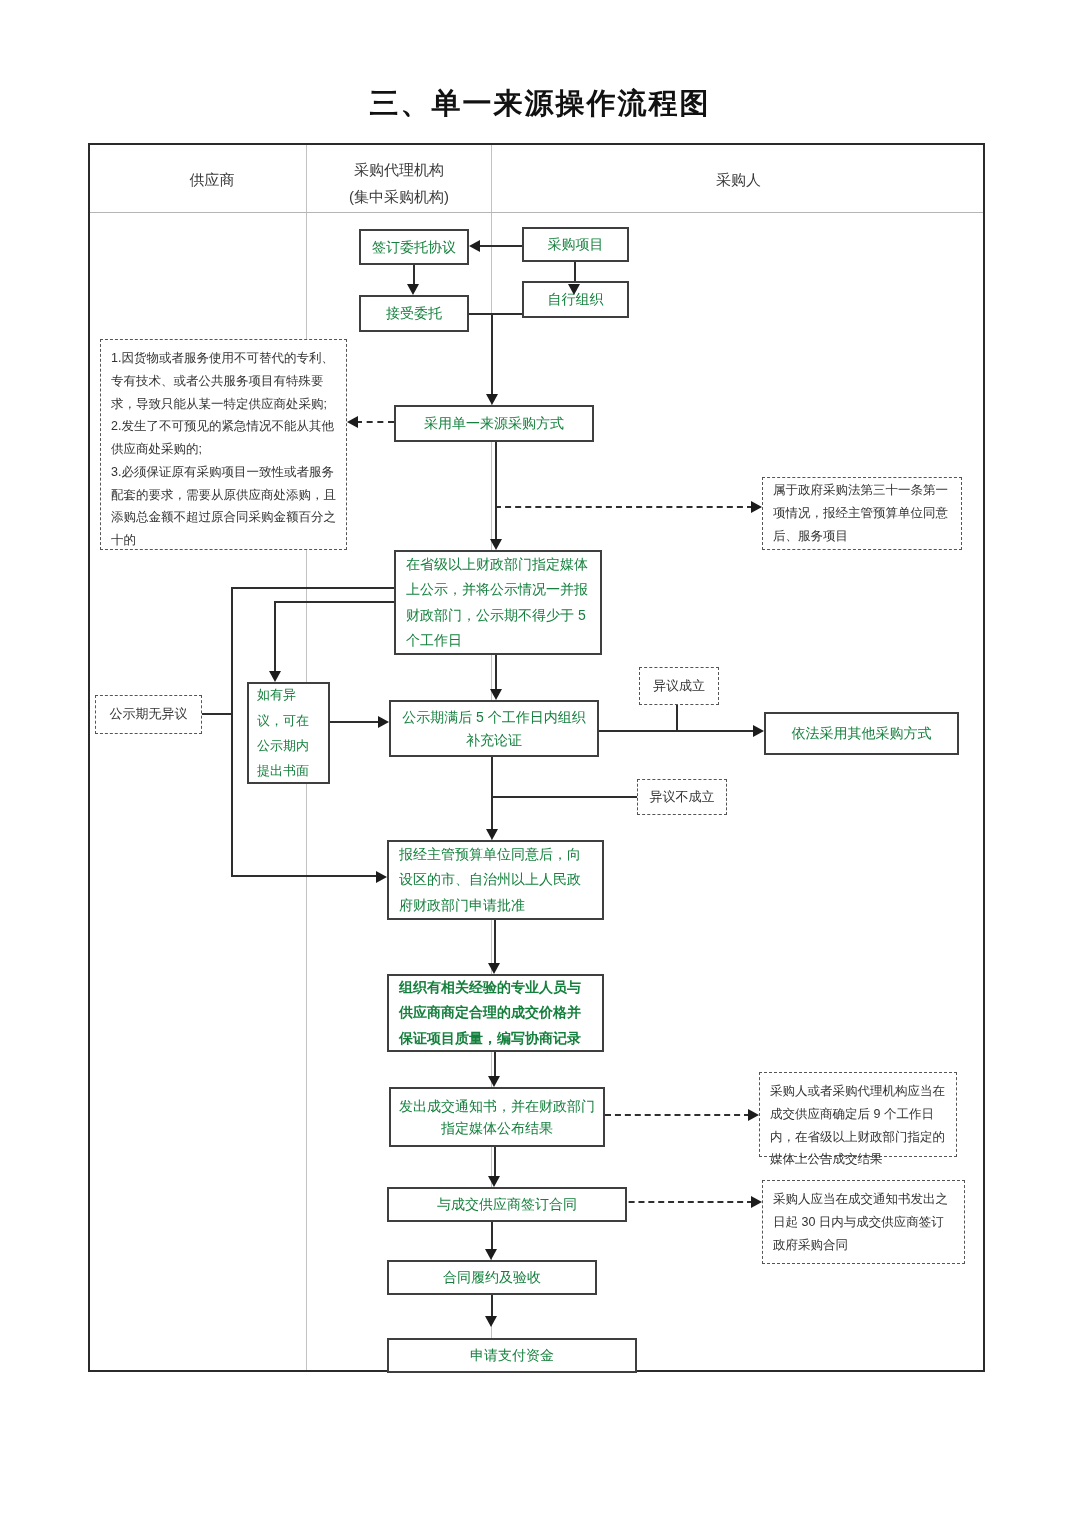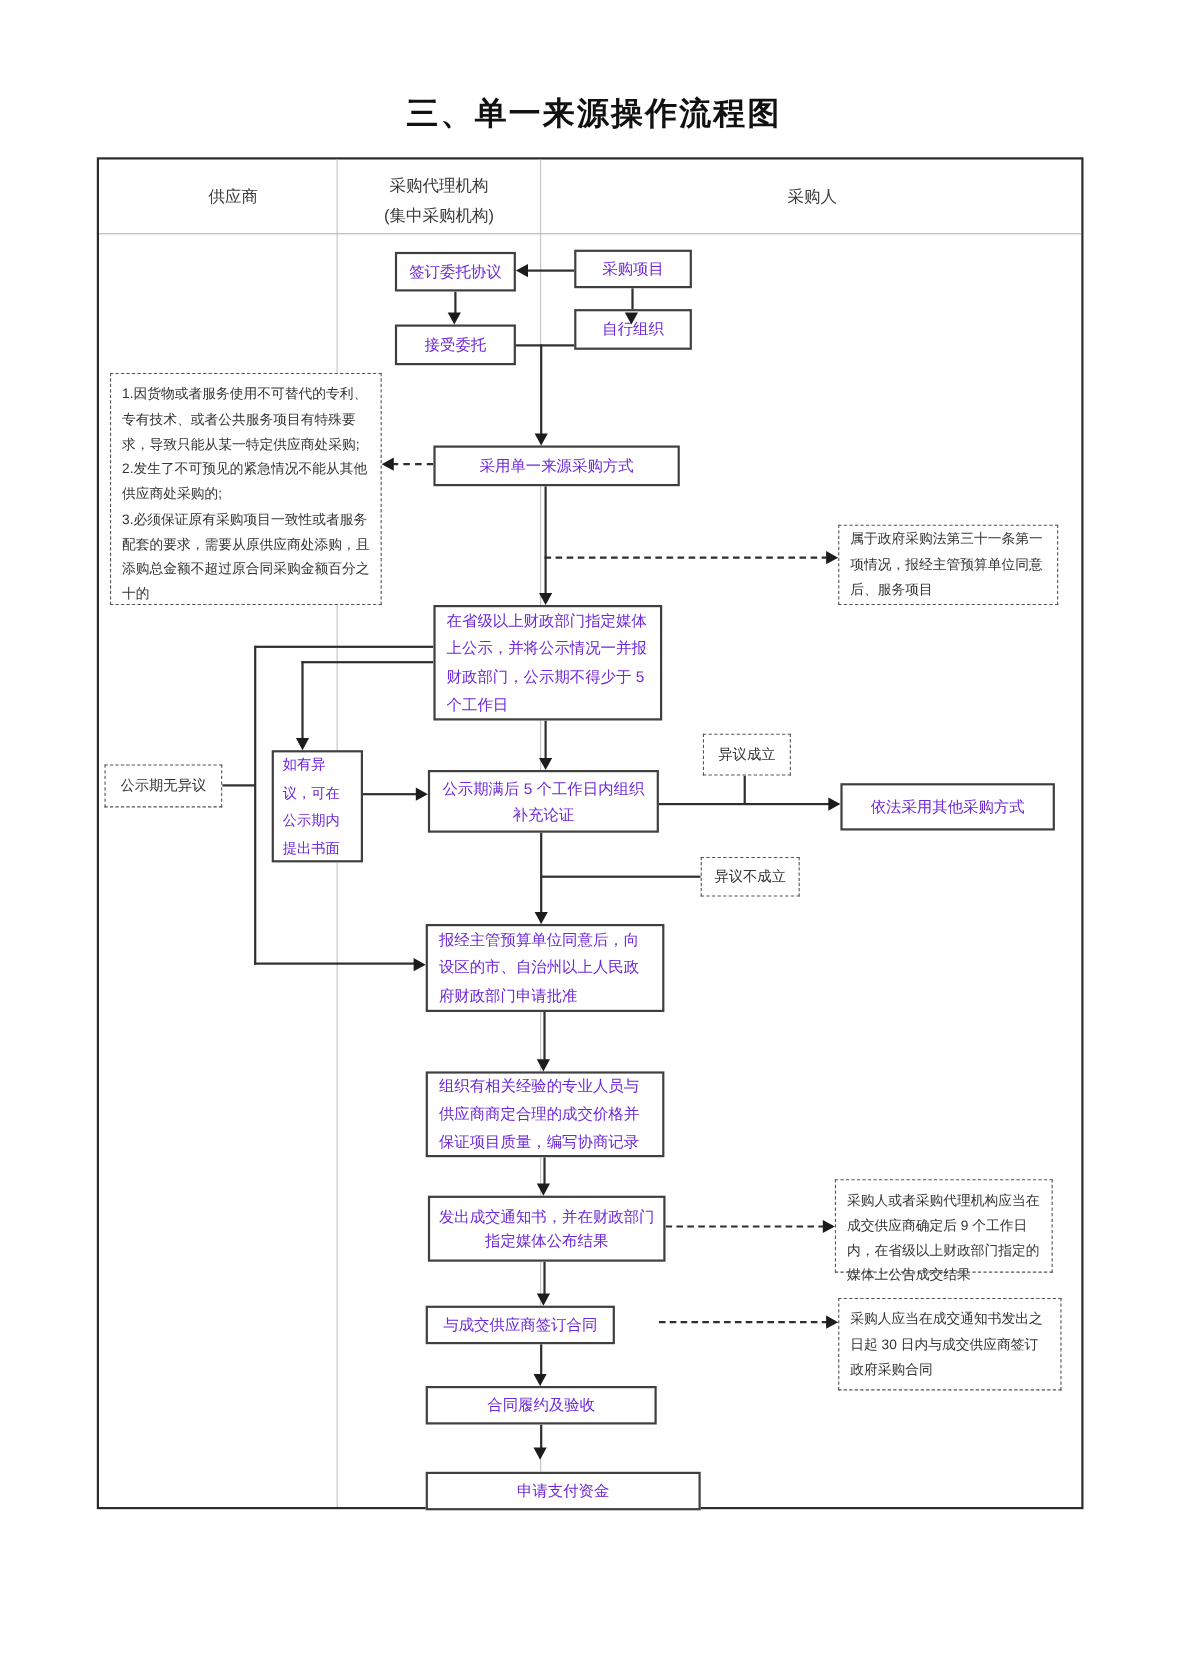--- a/index.html
+++ b/index.html
@@ -16,21 +16,21 @@
     border:2px solid #2b2b2b;box-sizing:border-box;
   }
   .struct-v{position:absolute;width:1px;background:#c2c2c2;top:0;bottom:0;z-index:0;}
   .struct-h{position:absolute;height:1px;background:#b5b5b5;left:0;right:0;z-index:0;}
   .colhead{
     position:absolute;z-index:2;font-size:15px;color:#3a3a3a;text-align:center;line-height:1.8;
   }
   .box{
     position:absolute;z-index:2;background:#fff;border:2px solid #3f3f3f;
     box-sizing:border-box;display:flex;align-items:center;justify-content:center;
-    text-align:center;font-size:14px;color:#6d28d9;line-height:1.6;padding:2px 6px;
+    text-align:center;font-size:14px;color:#15803d;line-height:1.6;padding:2px 6px;
   }
   .box.para{
     text-align:left;justify-content:flex-start;padding:4px 10px;line-height:1.82;
   }
   .dashed{
     position:absolute;z-index:2;background:#fff;border:1.5px dashed #555;
     box-sizing:border-box;display:flex;align-items:center;justify-content:center;
     text-align:center;font-size:13px;color:#333;line-height:1.6;padding:2px 6px;
   }
   .dashed.para{
@@ -61,29 +61,29 @@
   <div class="colhead" style="left:216px;top:11px;width:186px;">
     <div>采购代理机构</div>
     <div>(集中采购机构)</div>
   </div>
   <div class="colhead" style="left:402px;top:21px;width:493px;">采购人</div>
 
   <div class="box" style="left:269px;top:84px;width:110px;height:36px;">签订委托协议</div>
   <div class="box" style="left:432px;top:82px;width:107px;height:35px;">采购项目</div>
   <div class="box" style="left:269px;top:150px;width:110px;height:37px;">接受委托</div>
   <div class="box" style="left:432px;top:136px;width:107px;height:37px;">自行组织</div>
-  <div class="box" style="left:304px;top:260px;width:224px;height:37px;">采用单一来源采购方式</div>
+  <div class="box" style="left:304px;top:260px;width:200px;height:37px;">采用单一来源采购方式</div>
   <div class="box para" style="left:304px;top:405px;width:208px;height:105px;">在省级以上财政部门指定媒体上公示，并将公示情况一并报财政部门，公示期不得少于 5 个工作日</div>
   <div class="box" style="left:299px;top:555px;width:210px;height:57px;">公示期满后 5 个工作日内组织补充论证</div>
   <div class="box para" style="left:157px;top:537px;width:83px;height:102px;font-size:13px;line-height:1.95;padding:4px 8px;">如有异议，可在公示期内提出书面</div>
   <div class="box para" style="left:297px;top:695px;width:217px;height:80px;">报经主管预算单位同意后，向设区的市、自治州以上人民政府财政部门申请批准</div>
   <div class="box" style="left:674px;top:567px;width:195px;height:43px;">依法采用其他采购方式</div>
-  <div class="box para" style="left:297px;top:829px;width:217px;height:78px;">组织有相关经验的专业人员与供应商商定合理的成交价格并保证项目质量，编写协商记录</div>
+  <div class="box para" style="left:297px;top:829px;width:217px;height:78px;font-weight:bold;">组织有相关经验的专业人员与供应商商定合理的成交价格并保证项目质量，编写协商记录</div>
   <div class="box" style="left:299px;top:942px;width:216px;height:60px;">发出成交通知书，并在财政部门指定媒体公布结果</div>
-  <div class="box" style="left:297px;top:1042px;width:172px;height:35px;">与成交供应商签订合同</div>
+  <div class="box" style="left:297px;top:1042px;width:240px;height:35px;">与成交供应商签订合同</div>
   <div class="box" style="left:297px;top:1115px;width:210px;height:35px;">合同履约及验收</div>
   <div class="box" style="left:297px;top:1193px;width:250px;height:35px;">申请支付资金</div>
 
   <div class="dashed para pre" style="left:10px;top:194px;width:247px;height:211px;">1.因货物或者服务使用不可替代的专利、专有技术、或者公共服务项目有特殊要求，导致只能从某一特定供应商处采购;
 2.发生了不可预见的紧急情况不能从其他供应商处采购的;
 3.必须保证原有采购项目一致性或者服务配套的要求，需要从原供应商处添购，且添购总金额不超过原合同采购金额百分之十的</div>
   <div class="dashed para" style="left:672px;top:332px;width:200px;height:73px;align-items:center;">属于政府采购法第三十一条第一项情况，报经主管预算单位同意后、服务项目</div>
   <div class="dashed" style="left:5px;top:550px;width:107px;height:39px;">公示期无异议</div>
   <div class="dashed" style="left:549px;top:522px;width:80px;height:38px;">异议成立</div>
   <div class="dashed" style="left:547px;top:634px;width:90px;height:36px;">异议不成立</div>

